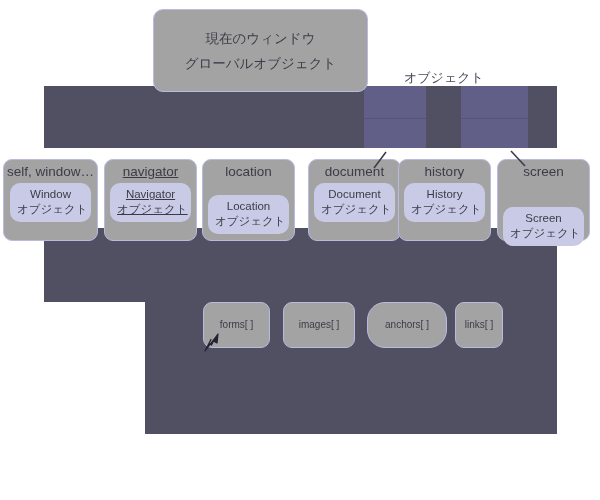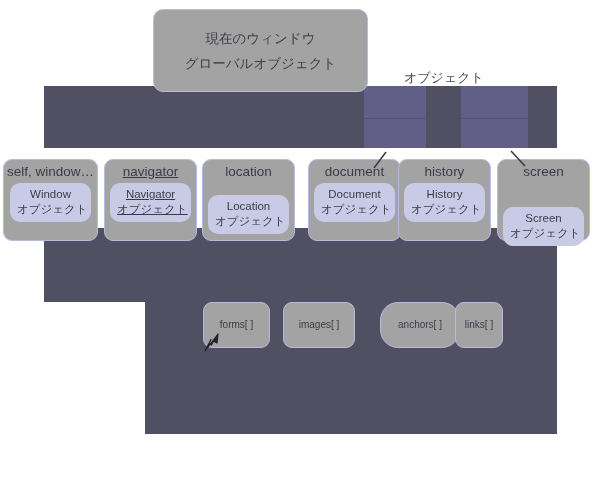--- a/index.html
+++ b/index.html
@@ -109,21 +109,21 @@
     height: 46px;
     justify-content: center;
     border-radius: 9px;
   }
   .row-bot .node-title {
     padding: 0;
     font-size: 10px;
   }
   #node-forms   { left: 203px; width: 67px; }
   #node-images  { left: 283px; width: 72px; }
-  #node-anchors { left: 380px; width: 80px; border-radius: 18px; }
+  #node-anchors { left: 367px; width: 80px; border-radius: 18px; }
   #node-links   { left: 455px; width: 48px; }
 
   
   #connectors {
     position: absolute;
     left: 0; top: 0;
     width: 600px; height: 500px;
     z-index: 6;
     pointer-events: none;
   }

